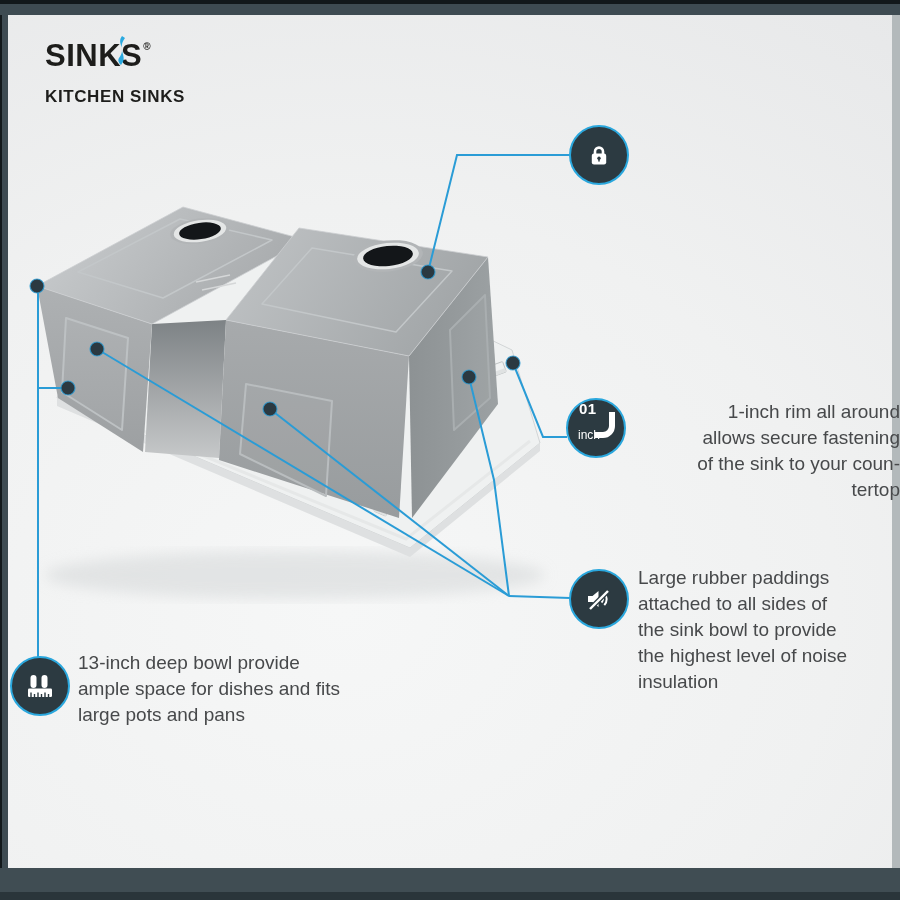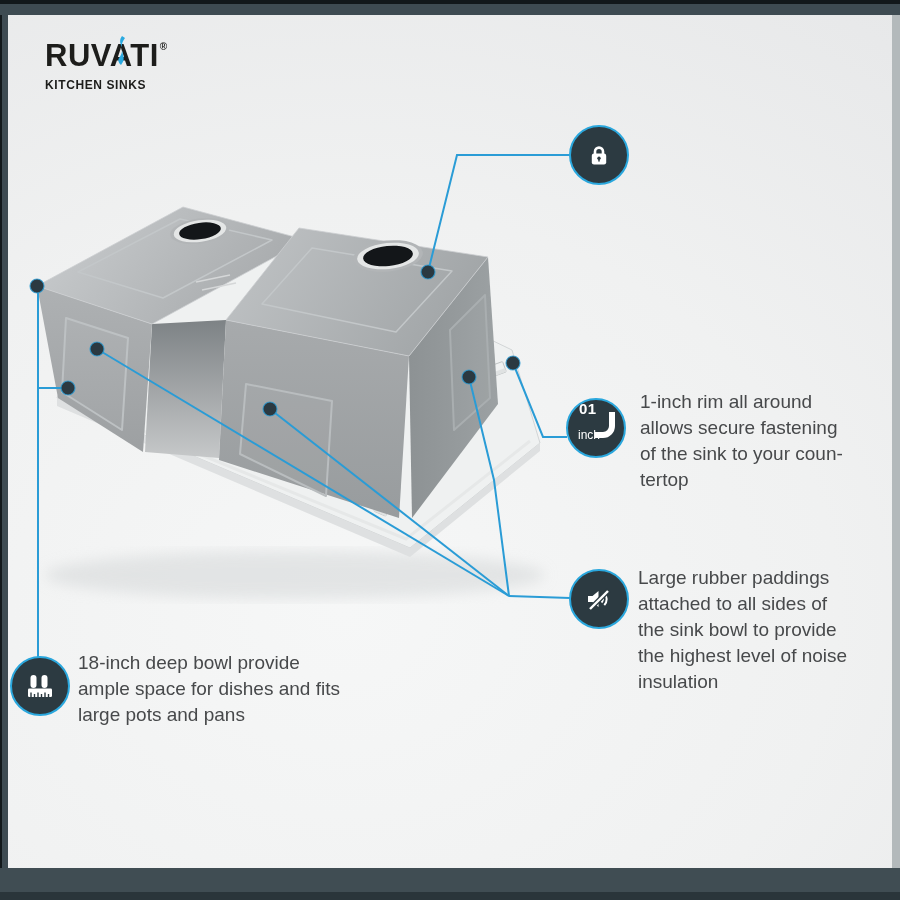--- a/index.html
+++ b/index.html
@@ -12,54 +12,54 @@
   .bar-top{left:0;top:4px;width:900px;height:11px;background:#3e4b52;}
   .band-left{left:0;top:15px;width:8px;height:853px;background:linear-gradient(90deg,#12181b 0 2px,#3e4b52 2px);}
   .band-right{left:892px;top:15px;width:8px;height:853px;background:#b3b9bb;}
   .bar-bottom{left:0;top:868px;width:900px;height:24px;background:#404d53;}
   .bar-bottom-strip{left:0;top:892px;width:900px;height:8px;background:#2a353a;}
   
   .logo{position:absolute;left:45px;top:40px;color:#1d1d1b;}
   .brand{position:relative;font-weight:800;font-size:31px;letter-spacing:.5px;line-height:31px;}
   .brand .reg{font-size:10px;vertical-align:top;line-height:14px;margin-left:1px;font-weight:700;}
   .brand-flame{position:absolute;left:68px;top:-4px;pointer-events:none;}
-  .tagline{font-weight:700;font-size:12px;letter-spacing:.6px;margin-top:7px;}
+  .tagline{font-weight:700;font-size:17px;letter-spacing:.6px;margin-top:16px;}
   
   .scene{position:absolute;left:0;top:0;}
   
   .co-circle{position:absolute;width:56px;height:56px;border-radius:50%;
     background:#2c3a41;border:2px solid #2aa7dd;box-sizing:content-box;
     display:flex;align-items:center;justify-content:center;}
   .co-circle.lock{left:569px;top:125px;}
   .co-circle.rim{left:566px;top:398px;}
   .co-circle.mute{left:569px;top:569px;}
   .co-circle.depth{left:10px;top:656px;}
   .co-text{position:absolute;font-size:19px;line-height:26px;color:#47494b;white-space:pre-line;}
   .co-text.lock{left:640px;top:119px;width:260px;}
-  .co-text.rim{left:640px;top:389px;width:260px;}
+  .co-text.rim{left:640px;top:399px;width:260px;text-align:right;}
   .co-text.mute{left:638px;top:565px;width:270px;}
   .co-text.depth{left:78px;top:650px;width:300px;}
   .badge-num{position:absolute;left:11px;top:0;font-size:15px;font-weight:700;color:#fff;letter-spacing:.5px;}
   .badge-unit{position:absolute;left:10px;top:28px;font-size:12px;color:#fff;}
   .rim-j{position:absolute;right:6px;top:9px;}
 </style>
 </head>
 <body>
 
 <div class="stage">
 
   <div class="bar bar-top-outer"></div>
   <div class="bar bar-top"></div>
   <div class="bar band-left"></div>
   <div class="bar band-right"></div>
   <div class="bar bar-bottom"></div>
   <div class="bar bar-bottom-strip"></div>
 
   <div class="logo">
-    <div class="brand"><span>RUVATI</span><span class="reg">®</span>
+    <div class="brand"><span>SINKS</span><span class="reg">®</span>
       <svg class="brand-flame" width="16" height="32" viewBox="0 0 16 32">
         <path d="M9,0 C3,8 14,12 6,22 C4,25 7,28 8,29 C16,20 3,14 12,2 Z" fill="#2aa9e0"></path>
       </svg>
     </div>
     <div class="tagline">KITCHEN SINKS</div>
   </div>
 
   <svg class="scene" width="900" height="900" viewBox="0 0 900 900">
     <defs>
       <linearGradient id="gTopS" x1="0" y1="0" x2="1" y2="0.35">
@@ -219,17 +219,17 @@
 insulation</div>
 
   <div class="co-circle depth">
     <svg width="30" height="30" viewBox="0 0 30 30">
       <rect x="5.5" y="4" width="6" height="13" rx="3" fill="#fff"></rect>
       <rect x="16.5" y="4" width="6" height="13" rx="3" fill="#fff"></rect>
       <rect x="3" y="17.5" width="24" height="8.5" rx="1.2" fill="#fff"></rect>
       <path d="M6,21.5 V26 M9.5,23 V26 M13,21.5 V26 M16.5,23 V26 M20,21.5 V26 M23.5,23 V26" stroke="#2c3a41" stroke-width="1.4" fill="none"></path>
     </svg>
   </div>
-  <div class="co-text depth">18-inch deep bowl provide
+  <div class="co-text depth">13-inch deep bowl provide
 ample space for dishes and fits
 large pots and pans</div>
 
 </div>
 
 </body></html>

